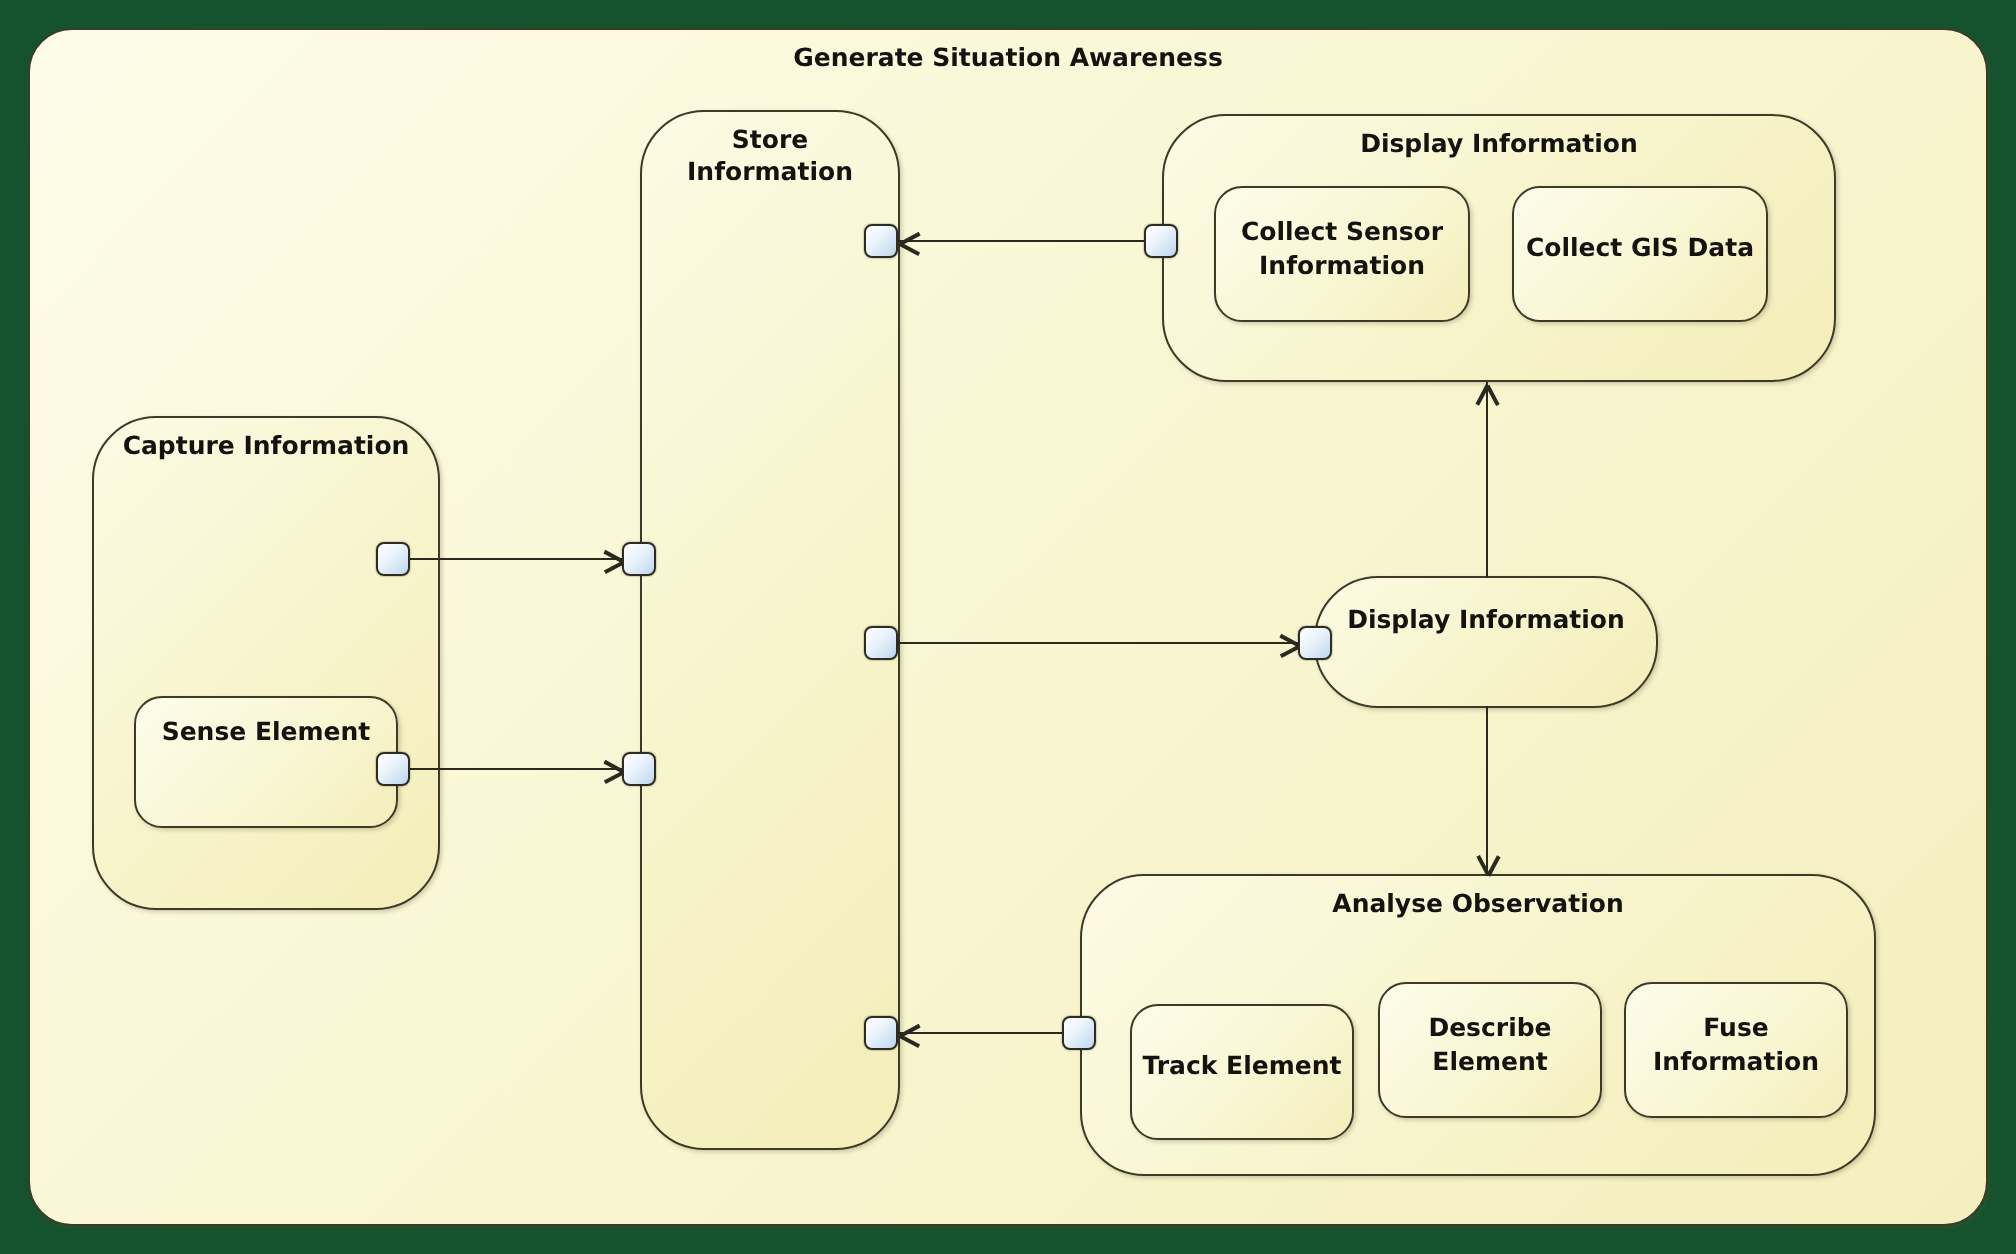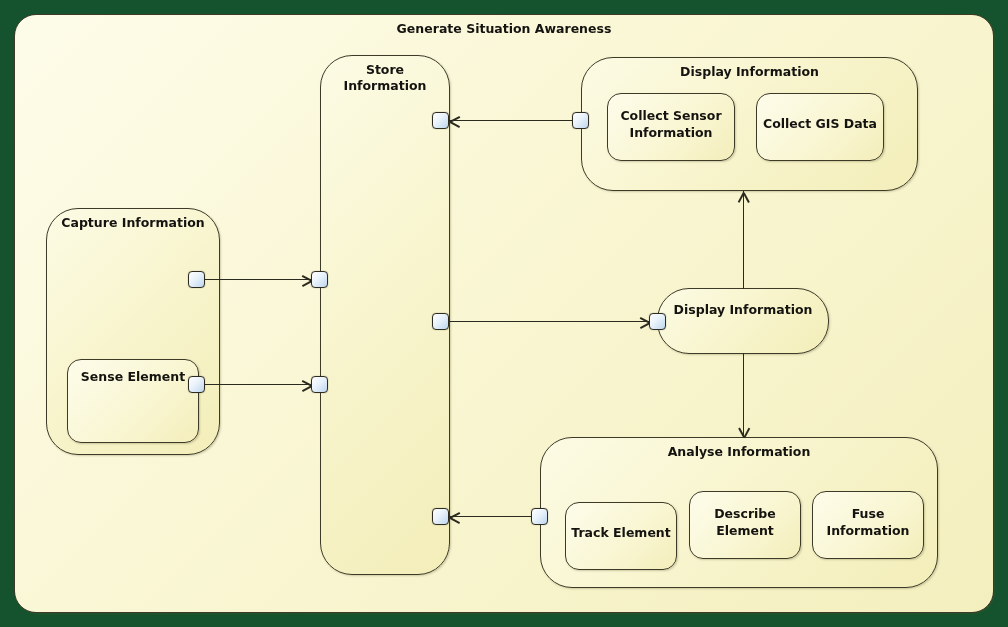--- a/index.html
+++ b/index.html
@@ -121,21 +121,21 @@
   <div class="node outer" style="left:14px; top:14px; width:980px; height:599px;">
     <div class="group-title">Generate Situation Awareness</div>
   </div>
 
   <div class="node" style="left:46px; top:208px; width:174px; height:247px;">
     <div class="group-title">Capture Information</div>
   </div>
 
   <div class="port" style="left:188px; top:271px;"></div>
 
-  <div class="node leaf" style="left:67px; top:359px; width:132px; height:84px;padding-left:11px;">
+  <div class="node leaf" style="left:67px; top:348px; width:132px; height:66px;padding-left:11px;">
     <div class="leaf-label">Sense Element</div>
   </div>
   <div class="port" style="left:188px; top:376px;"></div>
 
   <div class="node" style="left:320px; top:55px; width:130px; height:520px;">
     <div class="group-title two-line" style="white-space:pre-line;">Store
 Information</div>
   </div>
 
   <div class="port" style="left:311px; top:271px;"></div>
@@ -158,21 +158,21 @@
   <div class="node leaf" style="left:756px; top:93px; width:128px; height:68px;">
     <div class="leaf-label" style="top:21px;">Collect GIS Data</div>
   </div>
 
   <div class="node" style="left:657px; top:288px; width:172px; height:66px;">
     <div class="leaf-label" style="top:12px;">Display Information</div>
   </div>
   <div class="port" style="left:649px; top:313px;"></div>
 
   <div class="node" style="left:540px; top:437px; width:398px; height:151px;">
-    <div class="group-title">Analyse Information</div>
+    <div class="group-title">Analyse Observation</div>
   </div>
   <div class="port" style="left:531px; top:508px;"></div>
 
   <div class="node leaf" style="left:565px; top:491px; width:112px; height:68px;margin-top:11px;">
     <div class="leaf-label" style="top:21px;">Track Element</div>
   </div>
 
   <div class="node leaf" style="left:689px; top:491px; width:112px; height:68px;">
     <div class="leaf-label" style="top:13px;">Describe
 Element</div>

